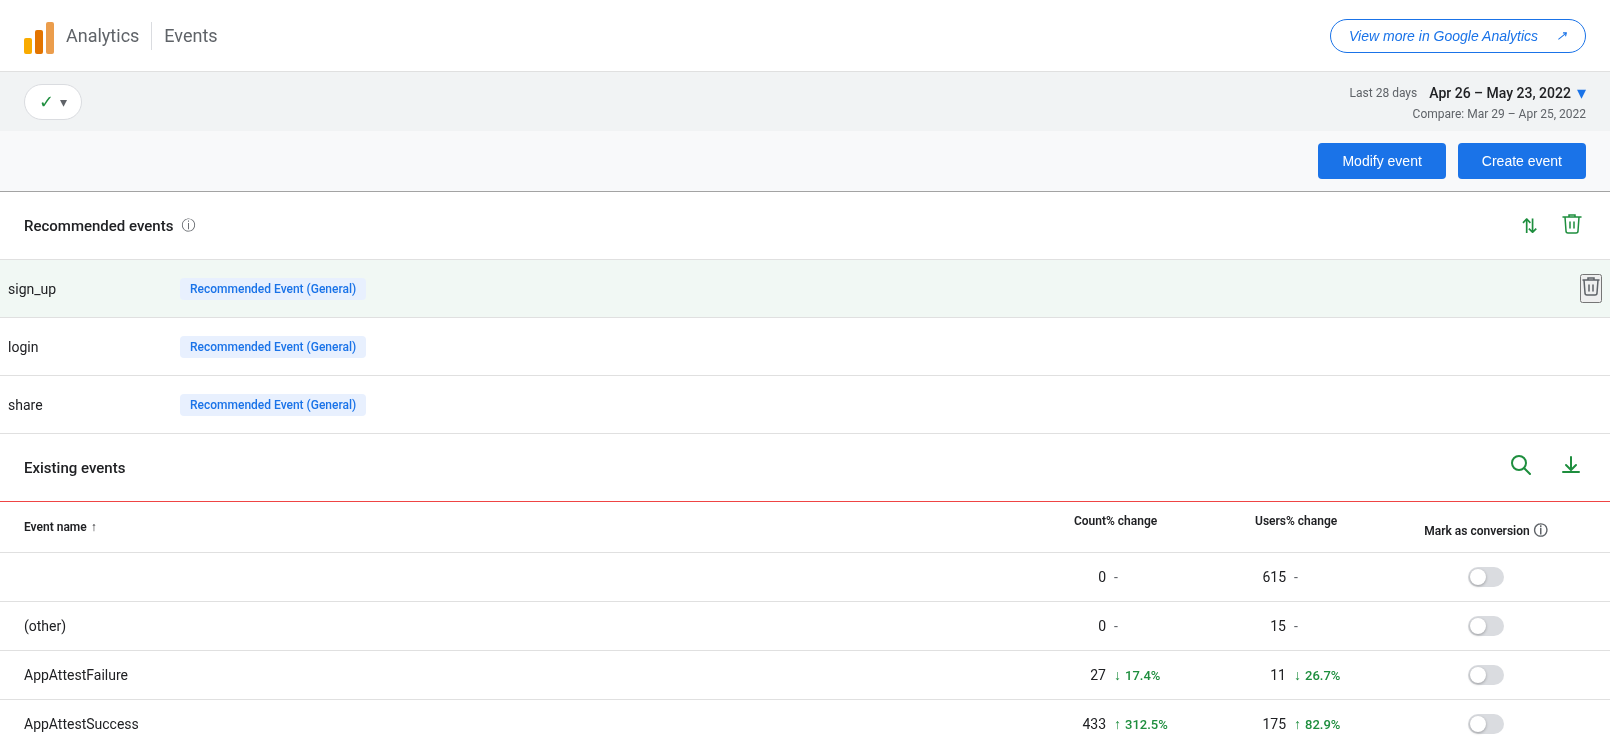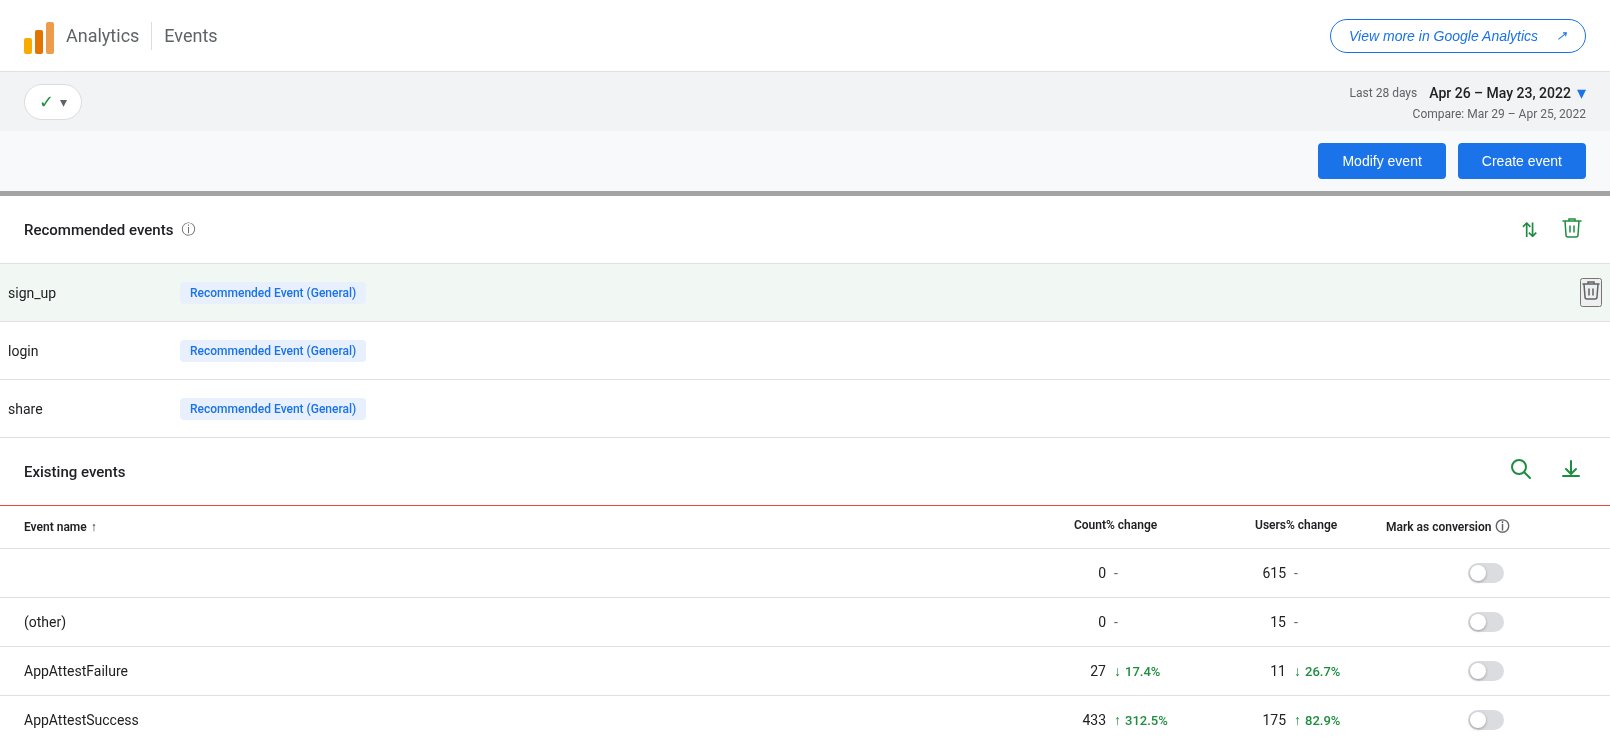--- a/index.html
+++ b/index.html
@@ -39,21 +39,21 @@
       padding: 6px 14px; cursor: pointer; font-size: 14px; color: #5f6368;
     }
     .check-circle { color: #1e8e3e; font-size: 18px; }
     .date-range { font-size: 14px; color: #202124; font-weight: 500; }
     .compare-text { font-size: 12px; color: #5f6368; padding-left: 12px; }
     .date-chevron { color: #1a73e8; font-size: 18px; cursor: pointer; }
 
     
     .action-row {
       display: flex; justify-content: flex-end; gap: 12px;
-      padding: 12px 24px; background: #f8f9fa; border-bottom: 5px solid #a3a3a3;
+      padding: 12px 24px; background: #f8f9fa; border-bottom: 1px solid #a3a3a3;
     }
     .action-btn {
       padding: 10px 24px; border-radius: 4px; font-size: 14px; font-weight: 500;
       cursor: pointer; border: none;
     }
     .btn-blue { background: #1a73e8; color: #fff; }
 
     
     .section-header {
       display: flex; align-items: center; justify-content: space-between;
@@ -240,21 +240,21 @@
 
   <div class="table-header">
     <div class="th th-sort" style="cursor:pointer;">
       <span>Event name</span>
       <span style="font-size:12px;">↑</span>
     </div>
     <div class="th td-right">Count</div>
     <div class="th">% change</div>
     <div class="th td-right">Users</div>
     <div class="th">% change</div>
-    <div class="th td-center" style="display:flex;align-items:center;justify-content:flex-start;gap:4px;">
+    <div class="th td-center" style="display:flex;align-items:center;justify-content:center;gap:4px;margin-top:8px;">
       <span>Mark as conversion</span>
       <span class="help-icon">ⓘ</span>
     </div>
   </div>
 
   <div class="data-row">
     <div class="td"></div>
     <div class="td td-right">0</div>
     <div class="td td-change">
       <span class="dash">-</span>

